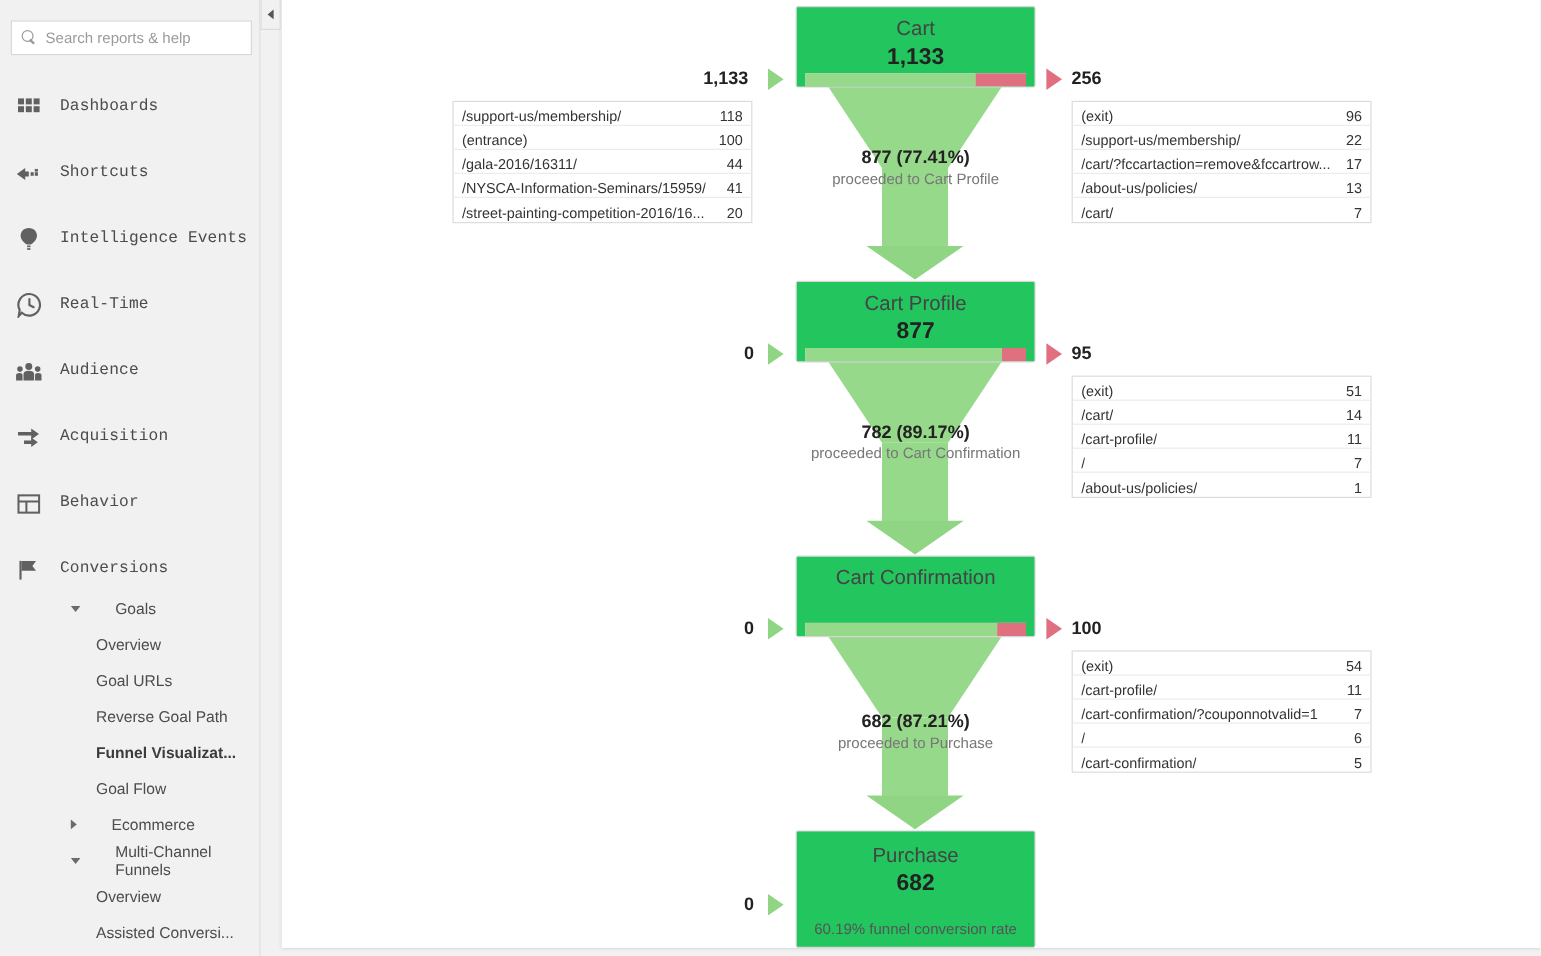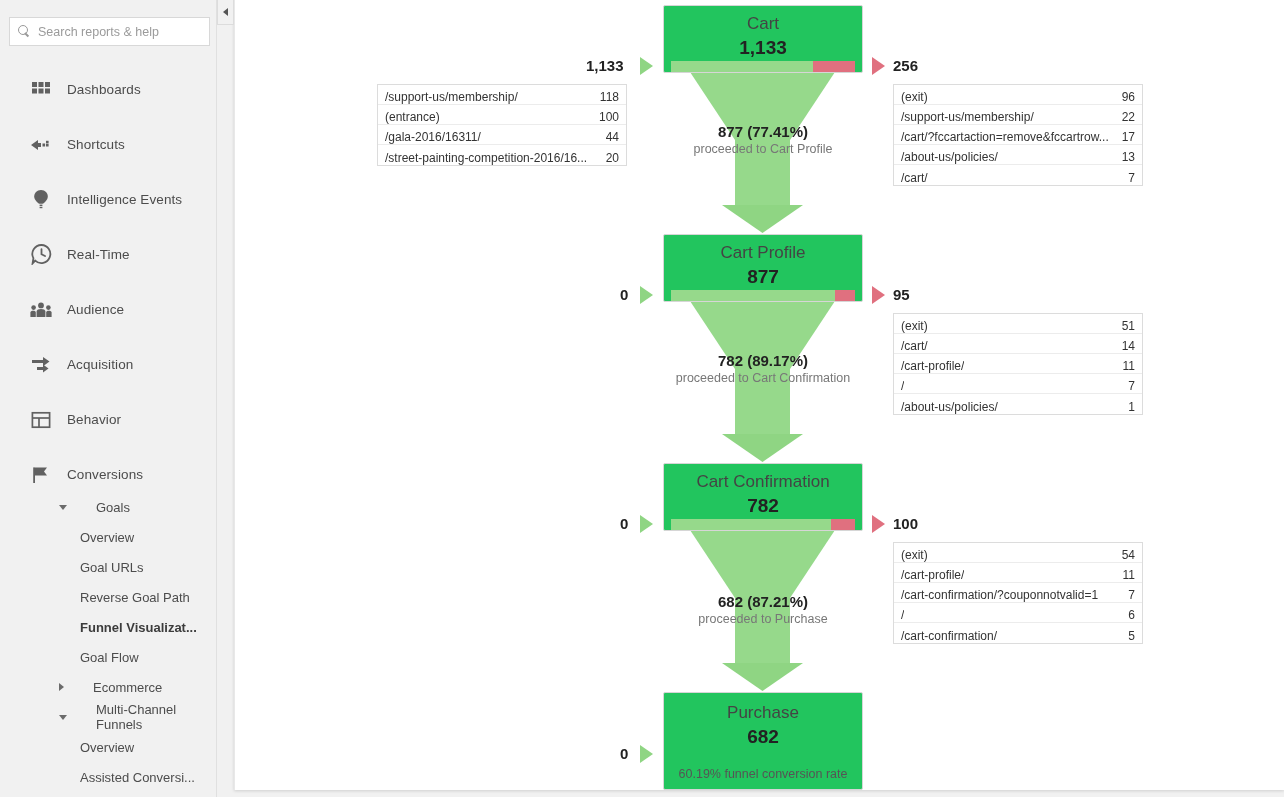--- a/index.html
+++ b/index.html
@@ -32,21 +32,21 @@
   .search-input {
     border:none; outline:none; background:transparent;
     font-family:"Liberation Sans", sans-serif; font-size:12.5px; color:#5b5b5b;
     margin-left:7px; width:165px; height:27px;
   }
   .search-input::placeholder{ color:#9b9b9b; }
 
   .nav-top { position:absolute; left:0; top:62px; width:216px; }
   .nav-item {
     position:relative; height:55px; display:flex; align-items:center;
-    padding-left:30px; cursor:pointer;
+    padding-left:13px; cursor:pointer;font-family:Liberation Mono, monospace;
   }
   .nav-ico {
     width:22px; height:22px; margin-right:15px; flex:0 0 auto;
     display:flex; align-items:center; justify-content:center; color:#616161;
   }
   .nav-label { font-size:13.5px; color:#4c4c4c; letter-spacing:.1px; }
 
   .sub-list { position:absolute; left:0; top:492px; width:216px; }
   .sub-head {
     height:30px; display:flex; align-items:center; padding-left:59px; cursor:pointer;gap:24px;
@@ -324,20 +324,24 @@
         </div>
         <div class="row">
           <span class="lbl">(entrance)</span>
           <span class="val">100</span>
         </div>
         <div class="row">
           <span class="lbl">/gala-2016/16311/</span>
           <span class="val">44</span>
         </div>
         <div class="row">
+          <span class="lbl">/NYSCA-Information-Seminars/15959/</span>
+          <span class="val">41</span>
+        </div>
+        <div class="row">
           <span class="lbl">/street-painting-competition-2016/16...</span>
           <span class="val">20</span>
         </div>
       </div>
 
       <div class="dtable" style="left:658px; top:84px;">
         <div class="row">
           <span class="lbl">(exit)</span>
           <span class="val">96</span>
         </div>
@@ -400,21 +404,20 @@
         </div>
       </div>
 
       <div class="funnel-text" style="left:378px; top:351px;">
         <div class="funnel-main">782 (89.17%)</div>
         <div class="funnel-sub">proceeded to Cart Confirmation</div>
       </div>
 
       <div class="step-box" style="left:428px; top:463px; height:68px;">
         <div class="step-title" style="margin-top:6px;">Cart Confirmation</div>
-        <div class="step-count">782</div>
         <div class="step-bar" style="top:55px;">
           <div class="bar-green" style="width:87.21%;"></div>
           <div class="bar-red" style="width:12.79%;"></div>
         </div>
       </div>
       <div class="side-num" style="left:385px; top:515px;">0</div>
       <div class="tri-green" style="left:405px; top:515px;"></div>
       <div class="tri-red" style="left:637px; top:515px;"></div>
       <div class="side-num" style="left:658px; top:515px;">100</div>
 

